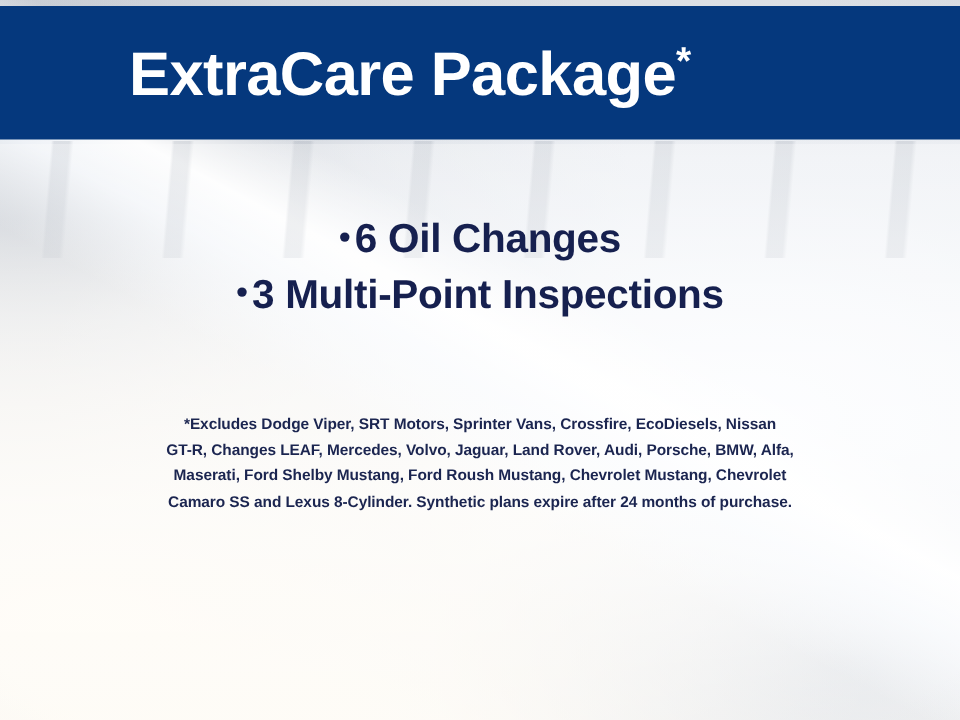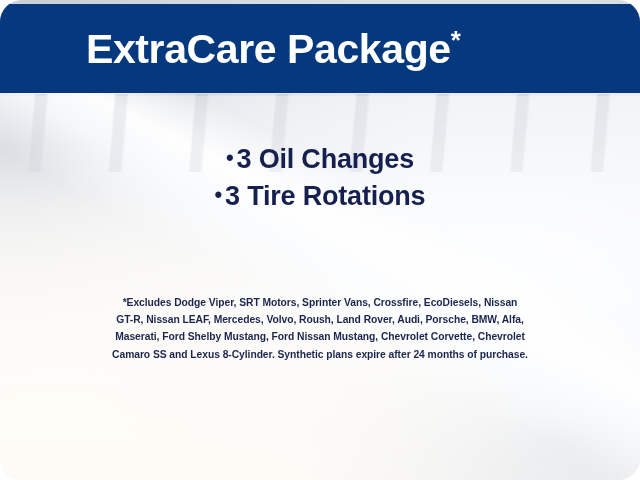--- a/index.html
+++ b/index.html
@@ -10,21 +10,20 @@
   body {
     font-family: "Liberation Sans", sans-serif;
   }
 
   #ad {
     position: relative;
     width: 640px;
     height: 480px;
     overflow: hidden;
     background: #eef0f2;
-    border-radius: 22px;
   }
 
   
   .photo-bg {
     position: absolute;
     inset: 0;
     background:
       
       linear-gradient(208deg, rgba(255,255,255,0) 40%, rgba(255,255,255,0.95) 47%,
                       rgba(246,249,253,0.85) 52%, rgba(255,255,255,0) 60%),
@@ -119,21 +118,21 @@
   .benefit .dot {
     font-size: 22px;
     vertical-align: 3px;
     margin-right: 3px;
   }
 
   
   .finetext {
     position: absolute;
     left: 38px;
-    top: 294px;
+    top: 275px;
     width: 564px;
     text-align: center;
     color: #1b2550;
     font-size: 10.3px;
     font-weight: bold;
     line-height: 17.2px;
     letter-spacing: -0.05px;
   }
   .finetext .fp-line {
     white-space: nowrap;
@@ -147,24 +146,24 @@
   <div class="photo-bg"></div>
   <div class="photo-slats"></div>
   <div class="photo-vignette"></div>
   <div class="photo-veil"></div>
 
   <div class="banner">
     <div class="banner-title"><span>ExtraCare Package</span><span class="star">*</span></div>
   </div>
 
   <div class="benefits">
-    <div class="benefit"><span class="dot">•</span><span>3 Oil Changes</span></div>
-    <div class="benefit"><span class="dot">•</span><span>3 Tire Rotations</span></div>
+    <div class="benefit"><span class="dot">•</span><span>6 Oil Changes</span></div>
+    <div class="benefit"><span class="dot">•</span><span>3 Multi-Point Inspections</span></div>
   </div>
 
   <div class="finetext">
     <div class="fp-line">*Excludes Dodge Viper, SRT Motors, Sprinter Vans, Crossfire, EcoDiesels, Nissan</div>
-    <div class="fp-line">GT-R, Nissan LEAF, Mercedes, Volvo, Roush, Land Rover, Audi, Porsche, BMW, Alfa,</div>
-    <div class="fp-line">Maserati, Ford Shelby Mustang, Ford Nissan Mustang, Chevrolet Corvette, Chevrolet</div>
+    <div class="fp-line">GT-R, Changes LEAF, Mercedes, Volvo, Jaguar, Land Rover, Audi, Porsche, BMW, Alfa,</div>
+    <div class="fp-line">Maserati, Ford Shelby Mustang, Ford Roush Mustang, Chevrolet Mustang, Chevrolet</div>
     <div class="fp-line">Camaro SS and Lexus 8-Cylinder. Synthetic plans expire after 24 months of purchase.</div>
   </div>
 
 </div>
 
 </body></html>

